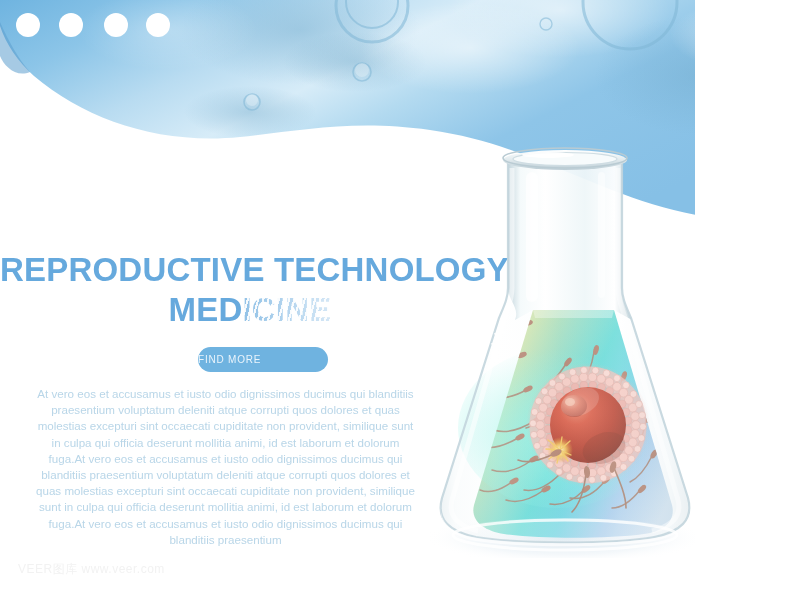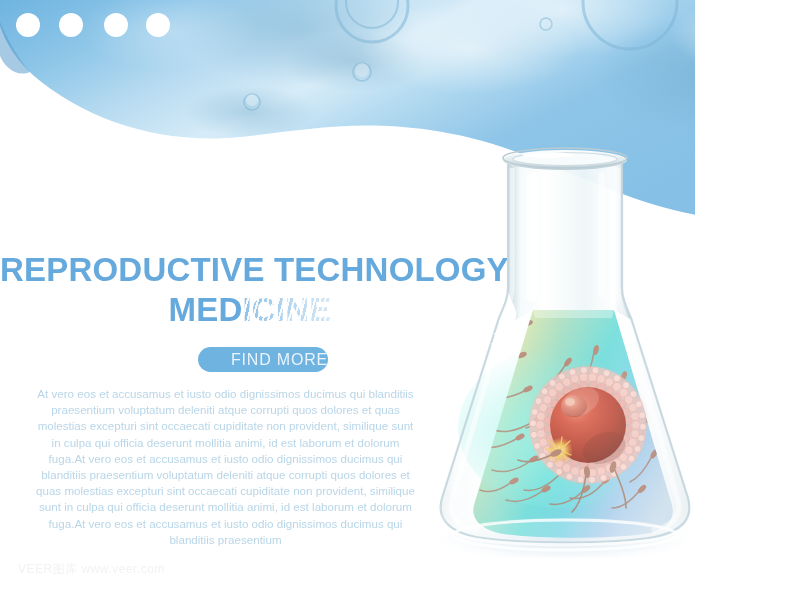--- a/index.html
+++ b/index.html
@@ -42,22 +42,22 @@
   }
 
   
   #cta{
     position:absolute;left:198px;top:347px;
     width:130px;height:25px;
     border:0;border-radius:13px;
     background:#6fb3e0;
     color:#eaf4fc;
     font-family:"Liberation Sans", sans-serif;
-    font-size:16px;letter-spacing:.8px;
-    line-height:25px;text-align:right;
+    font-size:10px;letter-spacing:.8px;
+    line-height:25px;text-align:left;
     cursor:pointer;padding:0;
   }
 
   
   #bodycopy{
     position:absolute;left:33px;top:386px;width:385px;
     font-family:"Liberation Sans", sans-serif;
     font-size:11.6px;line-height:16.2px;
     color:#b9d6e8;
     text-align:center;

